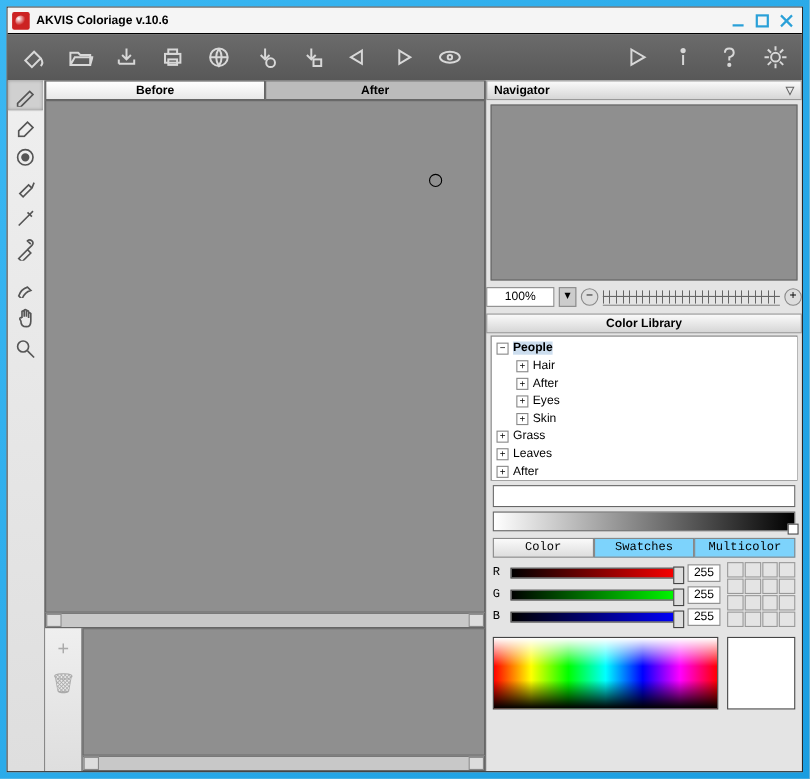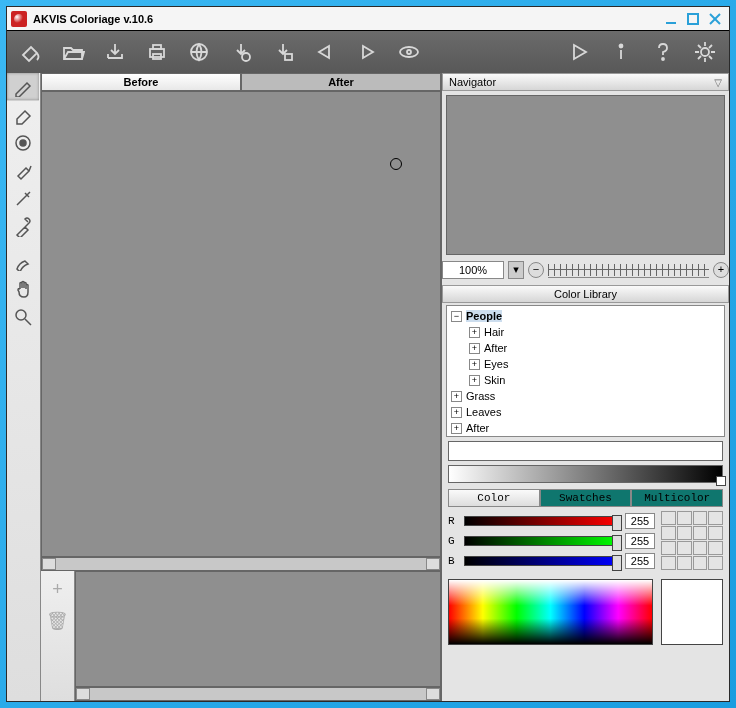--- a/index.html
+++ b/index.html
@@ -33,21 +33,21 @@
 .canvas-wrap .cursor-ring { position: absolute; width: 12px; height: 12px; border: 1px solid #000; border-radius: 50%; left: 348px; top: 66px; }
 .hscroll { height: 14px; background: #c8c8c8; border: 1px solid #666; position: relative; }
 .hscroll .arrow { position: absolute; top: 0; width: 14px; height: 12px; background: #ddd; border: 1px solid #888; }
 .hscroll .arrow.r { right: 0; }
 .lower { height: 130px; display: flex; }
 .lower .side { width: 34px; background: linear-gradient(#efefef, #dedede); display: flex; flex-direction: column; align-items: center; padding-top: 8px; gap:10px; border-right: 1px solid #888; }
 .lower .side .ic { color:#aaa; font-size:18px; cursor:pointer; }
 .lower .strip { flex: 1; background: #8f8f8f; border: 1px solid #666; }
 
 .right { width: 288px; background: #e4e4e4; display: flex; flex-direction: column; border-left: 1px solid #666; }
-.panel-hd { background: linear-gradient(#fafafa, #d6d6d6); border: 1px solid #999; height: 18px; display: flex; align-items: center; padding: 1px 6px; font-weight: normal; }
+.panel-hd { background: linear-gradient(#fafafa, #d6d6d6); border: 1px solid #999; height: 18px; display: flex; align-items: center; padding: 1px 6px; font-weight: bold; }
 .panel-hd .sp { flex:1; }
 .panel-hd .tri { font-size: 10px; color:#666; }
 .nav-box { height: 160px; margin: 4px; border: 1px solid #666; background: #8f8f8f; }
 .zoom-row { display: flex; align-items: center; gap: 4px; padding: 2px 0 6px; }
 .zoom-val { width: 62px; height: 18px; border: 1px solid #888; background: #fff; text-align: center; line-height: 16px; }
 .zoom-dd { width: 16px; height: 18px; border: 1px solid #888; background: #ccc; text-align:center; line-height:14px; cursor:pointer; }
 .zoom-btn { width:16px; height:16px; border:1px solid #888; border-radius:50%; background:#ddd; text-align:center; line-height:13px; cursor:pointer; }
 .zoom-slider { flex: 1; height: 16px; position: relative; border-bottom: 1px solid #888; }
 .zoom-slider::before { content:""; position:absolute; left:0; right:0; top:7px; height:1px; background:#666; }
 .zoom-ticks { position:absolute; left:0; right:0; top:2px; height:12px; background: repeating-linear-gradient(90deg, #666 0, #666 1px, transparent 1px, transparent 6px); }
@@ -55,21 +55,21 @@
 .tree-row { display:flex; align-items:center; height:16px; padding-left:4px; cursor:pointer; font-family: "Courier New", monospace; font-size:12px; }
 .tree-row.sel span.lbl { background:#cde;font-weight:bold; }
 .tree-row .tw { width:11px; height:11px; border:1px solid #888; text-align:center; line-height:9px; font-size:9px; margin-right:4px; background:#fff; }
 .tree-row.ind1 { padding-left: 22px; }
 .color-box { margin: 2px 6px; height: 20px; border: 1px solid #666; background: #fff; }
 .gradient-row { margin: 2px 6px 6px; height: 18px; border:1px solid #666; background: linear-gradient(90deg, #fff 0%, #000 100%); position:relative; }
 .gradient-row::after { content:""; position:absolute; right:-4px; bottom:-4px; width:8px; height:8px; background:#fff; border:1px solid #444; }
 
 .ctabs { display:flex; margin: 0 6px; }
 .ctab { flex:1; border:1px solid #888; background: linear-gradient(#fafafa,#ddd); height:18px; display:flex; align-items:center; justify-content:center; font-weight:normal; cursor:pointer; font-family:"Courier New",monospace; font-size:11px; }
-.ctab.inactive { background:#0f766e;text-align:right; }
+.ctab.inactive { background:#7dd3fc;text-align:right; }
 .rgb-area { margin: 4px 6px; display:flex; gap:6px; }
 .rgb-sliders { flex:1; }
 .rgb-row { display:flex; align-items:center; gap:6px; height:20px; }
 .rgb-row .ch { width:10px; font-family:"Courier New",monospace; }
 .rgb-row .bar { flex:1; height:10px; border:1px solid #444; position:relative; }
 .rgb-row .bar.r { background: linear-gradient(90deg, #000, #f00); }
 .rgb-row .bar.g { background: linear-gradient(90deg, #000, #0f0); }
 .rgb-row .bar.b { background: linear-gradient(90deg, #000, #00f); }
 .rgb-row .bar::after { content:""; position:absolute; right:-4px; top:-2px; width:8px; height:14px; background:#ddd; border:1px solid #444; }
 .rgb-row .val { width:30px; height:16px; border:1px solid #888; background:#fff; text-align:center; line-height:14px; }

